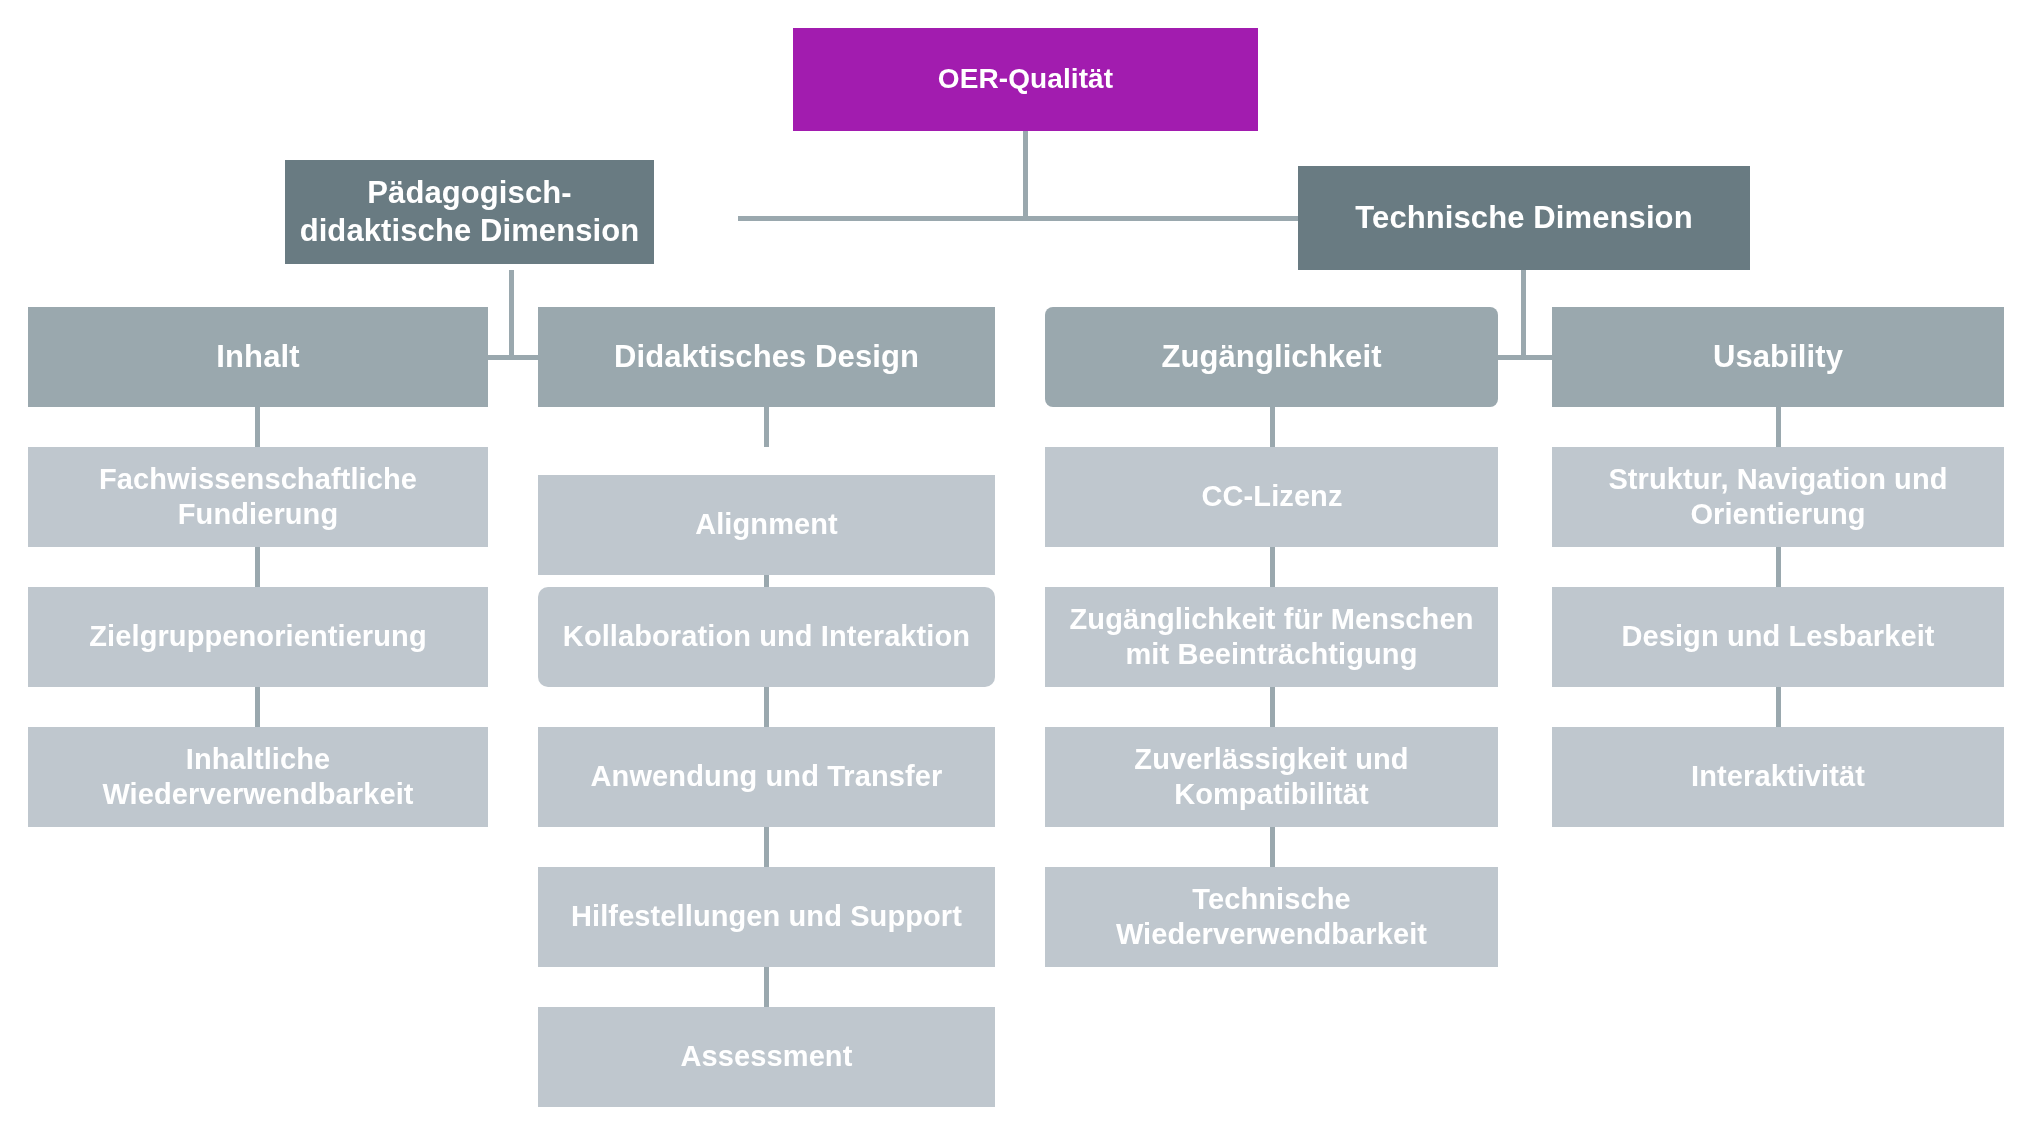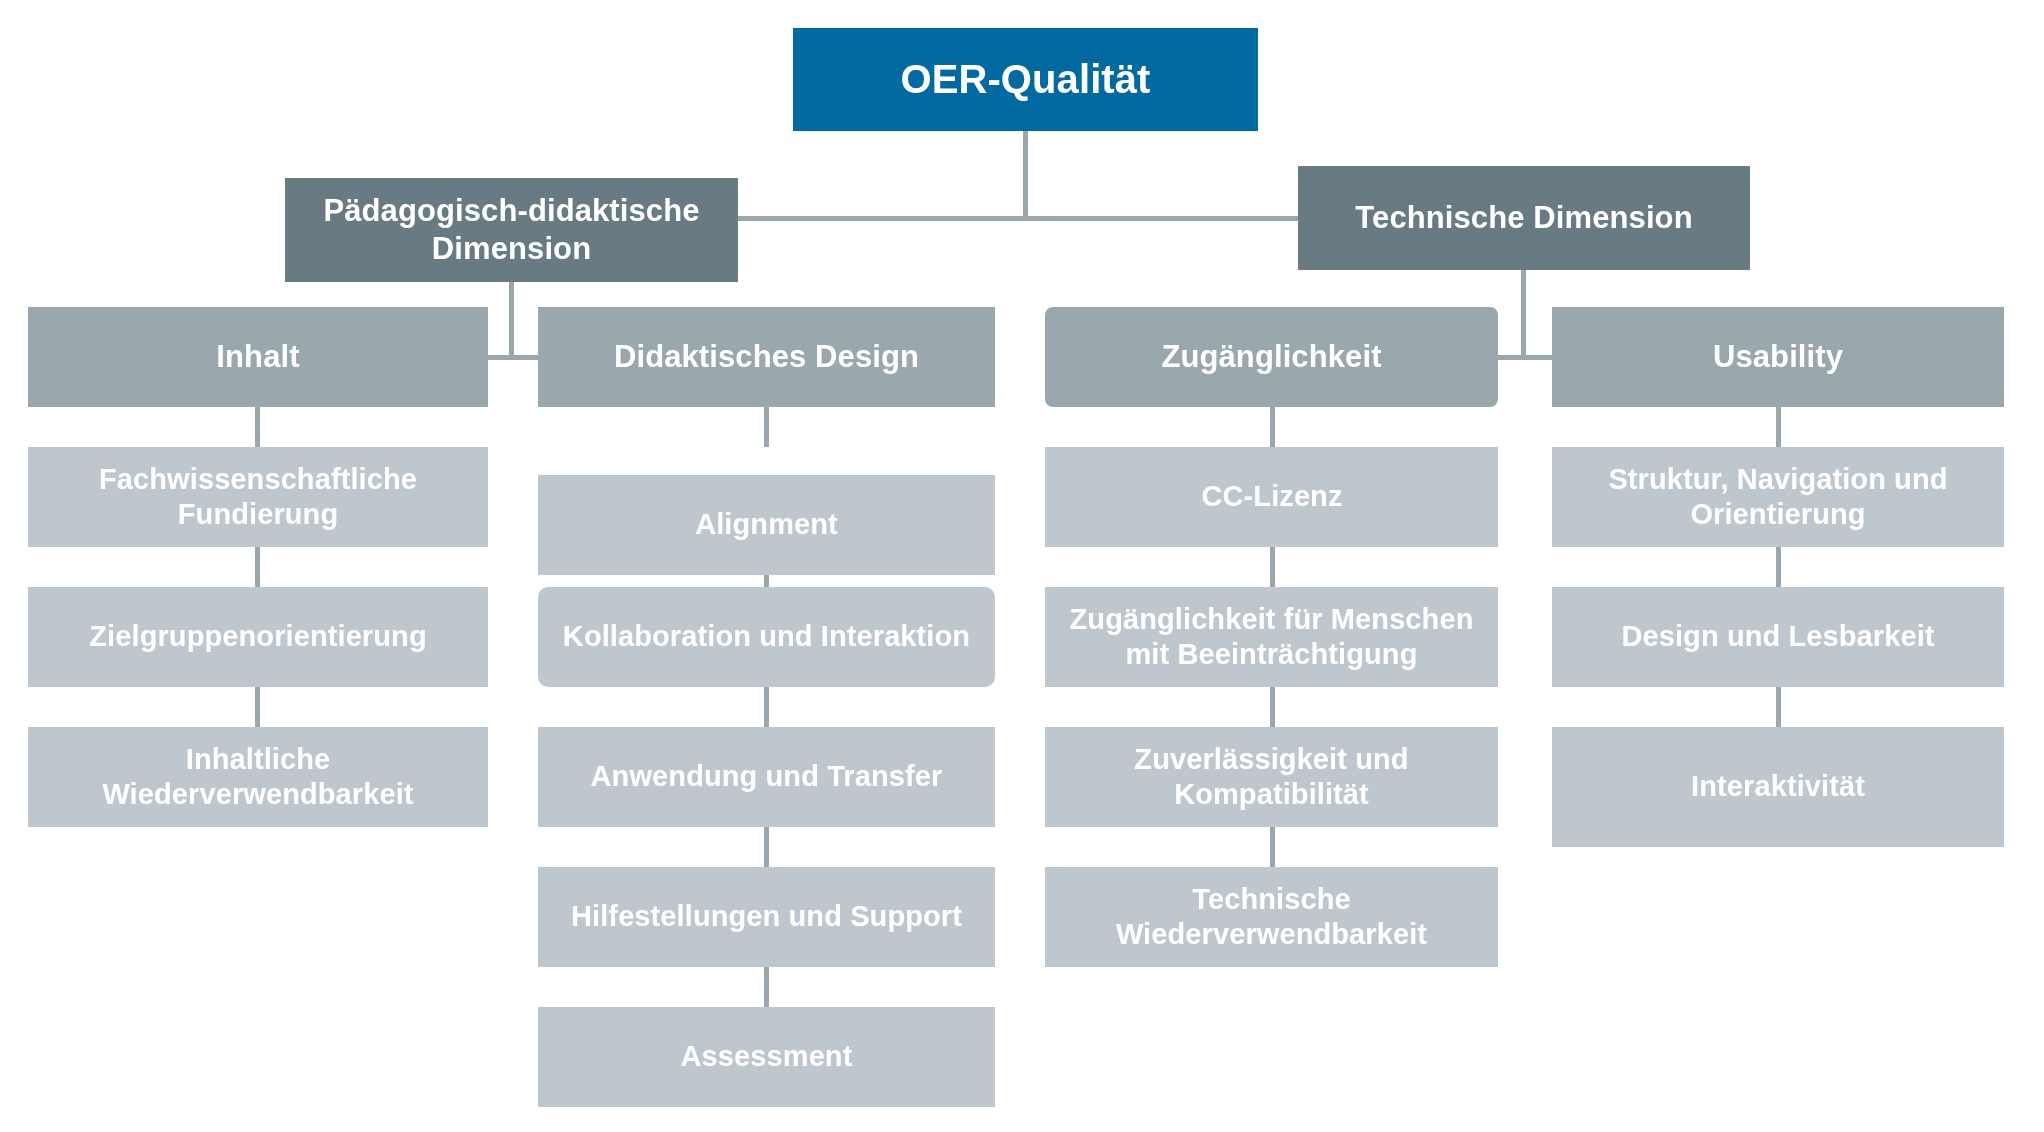--- a/index.html
+++ b/index.html
@@ -12,21 +12,21 @@
     display:flex;
     align-items:center;
     justify-content:center;
     text-align:center;
     color:#ffffff;
     font-weight:bold;
     line-height:1.22;
     padding:4px 10px;
     letter-spacing:0.1px;
   }
-  .lvl-root{background:#0369a1;font-size:40px;}
+  .lvl-root{background:#a21caf;font-size:28px;}
   .lvl-dim {background:#697b82;font-size:31px;}
   .lvl-cat {background:#9aa8ae;font-size:31px;}
   .lvl-leaf{background:#bfc7ce;font-size:29px;}
 
   .connector{position:absolute;background:#9aa8ae;}
   .v{width:5px;}
   .h{height:5px;}
 
   .node span{display:block;width:100%;}
 </style>
@@ -60,21 +60,21 @@
   <div class="connector v" style="left:1270px; top:827px; width:5px; height:40px;"></div>
 
   <div class="connector v" style="left:1776px; top:407px; width:5px; height:40px;"></div>
   <div class="connector v" style="left:1776px; top:547px; width:5px; height:40px;"></div>
   <div class="connector v" style="left:1776px; top:687px; width:5px; height:40px;"></div>
 
   <div class="node lvl-root" style="left:793px; top:28px; width:465px; height:103px;">
     <span>OER-Qualität</span>
   </div>
 
-  <div class="node lvl-dim" style="left:285px; top:178px; width:453px; height:104px;">
+  <div class="node lvl-dim" style="left:285px; top:160px; width:369px; height:104px;">
     <span>Pädagogisch-didaktische Dimension</span>
   </div>
 
   <div class="node lvl-dim" style="left:1298px; top:166px; width:452px; height:104px;">
     <span>Technische Dimension</span>
   </div>
 
   <div class="node lvl-cat" style="left:28px; top:307px; width:460px; height:100px;">
     <span>Inhalt</span>
   </div>
@@ -129,17 +129,17 @@
   <div class="node lvl-leaf" style="left:1045px; top:867px; width:453px; height:100px;">
     <span>Technische Wiederverwendbarkeit</span>
   </div>
 
   <div class="node lvl-leaf" style="left:1552px; top:447px; width:452px; height:100px;">
     <span>Struktur, Navigation und Orientierung</span>
   </div>
   <div class="node lvl-leaf" style="left:1552px; top:587px; width:452px; height:100px;">
     <span>Design und Lesbarkeit</span>
   </div>
-  <div class="node lvl-leaf" style="left:1552px; top:727px; width:452px; height:120px;">
+  <div class="node lvl-leaf" style="left:1552px; top:727px; width:452px; height:100px;">
     <span>Interaktivität</span>
   </div>
 
 </div>
 
 </body></html>

